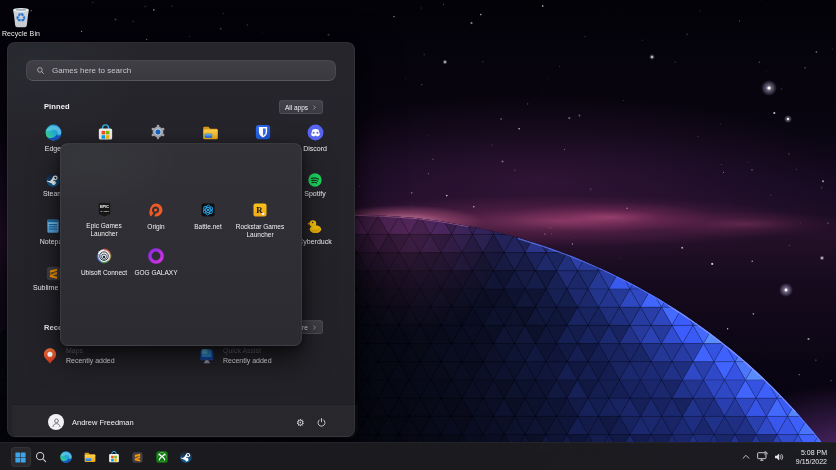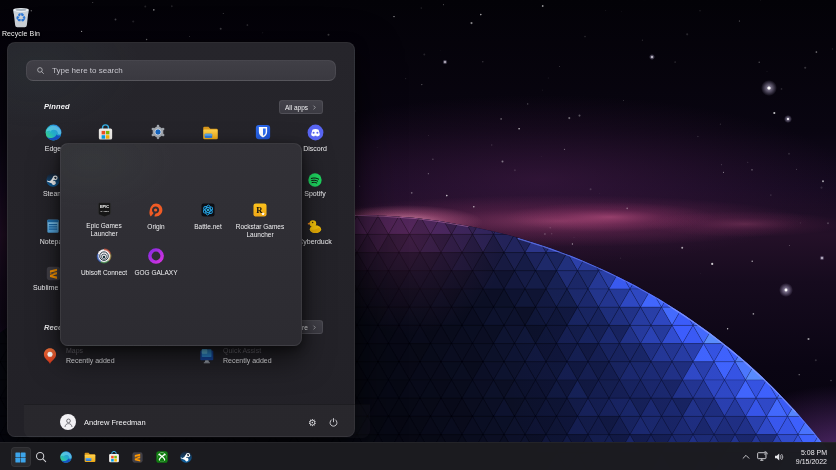--- a/index.html
+++ b/index.html
@@ -28,39 +28,39 @@
     box-sizing:border-box;
   }
   .searchbox{
     position:absolute;left:18px;top:17px;width:310px;height:21px;
     background:linear-gradient(#403f46,#3a3940);
     border:1px solid rgba(255,255,255,.07);border-bottom-color:rgba(255,255,255,.12);
     border-radius:7px;box-sizing:border-box;
     display:flex;align-items:center;gap:7px;padding:0 9px;
   }
   .searchbox .ph{font-size:8px;color:#c6c5cc;}
-  .sec-header{position:absolute;font-size:7.5px;font-weight:bold;color:#f4f4f6;letter-spacing:.1px;font-style:italic;}
+  .sec-header{position:absolute;font-size:7.5px;font-weight:bold;color:#f4f4f6;letter-spacing:.1px;}
   .chip-btn{
     position:absolute;height:14px;border-radius:3px;
     background:linear-gradient(#43424a,#3b3a42);
     border:1px solid rgba(255,255,255,.08);
     box-sizing:border-box;display:flex;align-items:center;justify-content:center;gap:4px;
     font-size:6.5px;color:#f1f1f3;
   }
   .chev{width:5px;height:5px;flex:0 0 auto;}
   .pin-cell{position:absolute;width:52px;height:46px;text-align:center;}
   .pin-cell .app-ic{margin:0 auto;}
   .pin-label{margin-top:3px;font-size:7px;color:#f2f2f4;white-space:nowrap;}
   .rec-item{position:absolute;height:22px;display:flex;align-items:flex-start;}
   .rec-ic{width:18px;height:18px;margin-top:1px;flex:0 0 auto;}
   .rec-txt{margin-left:7px;}
   .rec-title{font-size:7px;color:#716f78;line-height:9px;}
   .rec-sub{font-size:7px;color:#e4e4e8;line-height:9px;margin-top:1px;}
   .user-strip{
-    position:absolute;left:16px;top:361px;width:100%;height:34px;
+    position:absolute;left:4px;top:361px;width:100%;height:34px;
     background:rgba(255,255,255,.028);
     border-top:1px solid rgba(0,0,0,.25);
     border-radius:0 0 8px 8px;box-sizing:border-box;
   }
   .user-chip{position:absolute;left:36px;top:9px;display:flex;align-items:center;gap:8px;}
   .avatar{width:16px;height:16px;border-radius:50%;background:#f2f1f4;display:flex;align-items:center;justify-content:center;}
   .user-name{font-size:7.5px;color:#f0f0f2;}
   .strip-btn{position:absolute;top:7px;width:20px;height:20px;display:flex;align-items:center;justify-content:center;border-radius:4px;}
   
   #folderpopup{
@@ -1532,21 +1532,21 @@
     </svg>
   <div class="bin-label">Recycle Bin</div>
 </div>
 
 <div id="startmenu">
 
   <div class="searchbox">
     <svg class="mag" width="9" height="9">
         <use href="#ic-search-mag"></use>
       </svg>
-    <span class="ph">Type here to search</span>
+    <span class="ph">Games here to search</span>
   </div>
 
   <div class="sec-header" style="left:36px;top:59px;">Pinned</div>
 
   <div class="chip-btn" style="left:271px;top:57px;width:44px;">
     <span>All apps</span>
     <svg class="chev">
         <use href="#ic-chevron-right"></use>
       </svg>
   </div>

